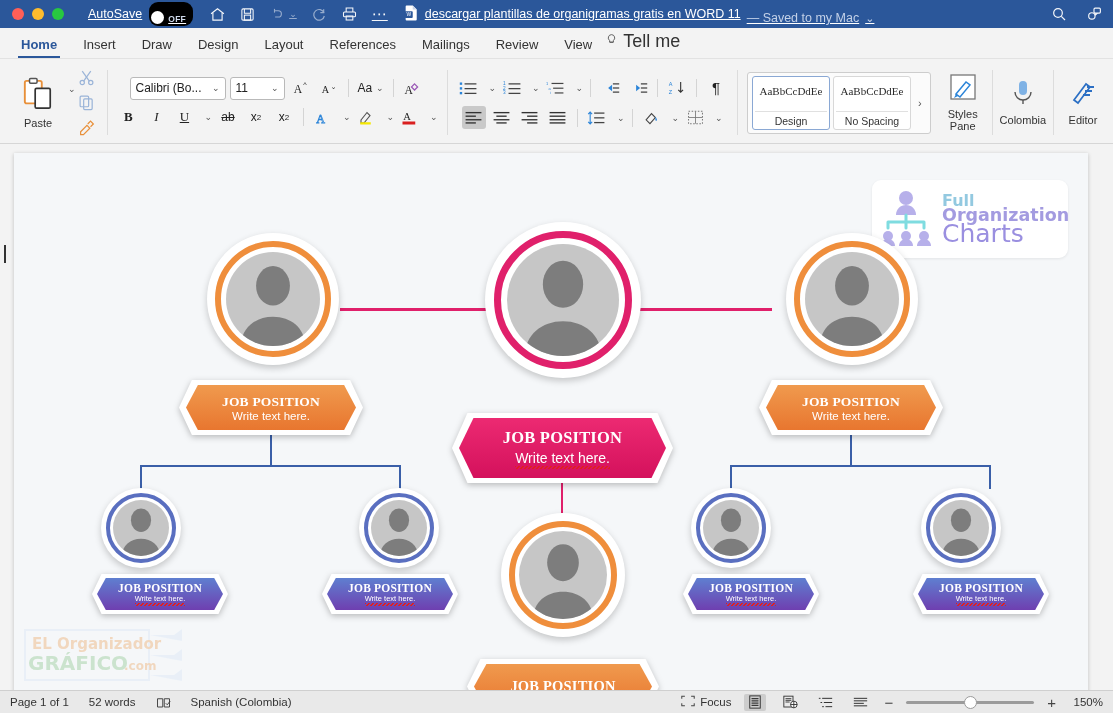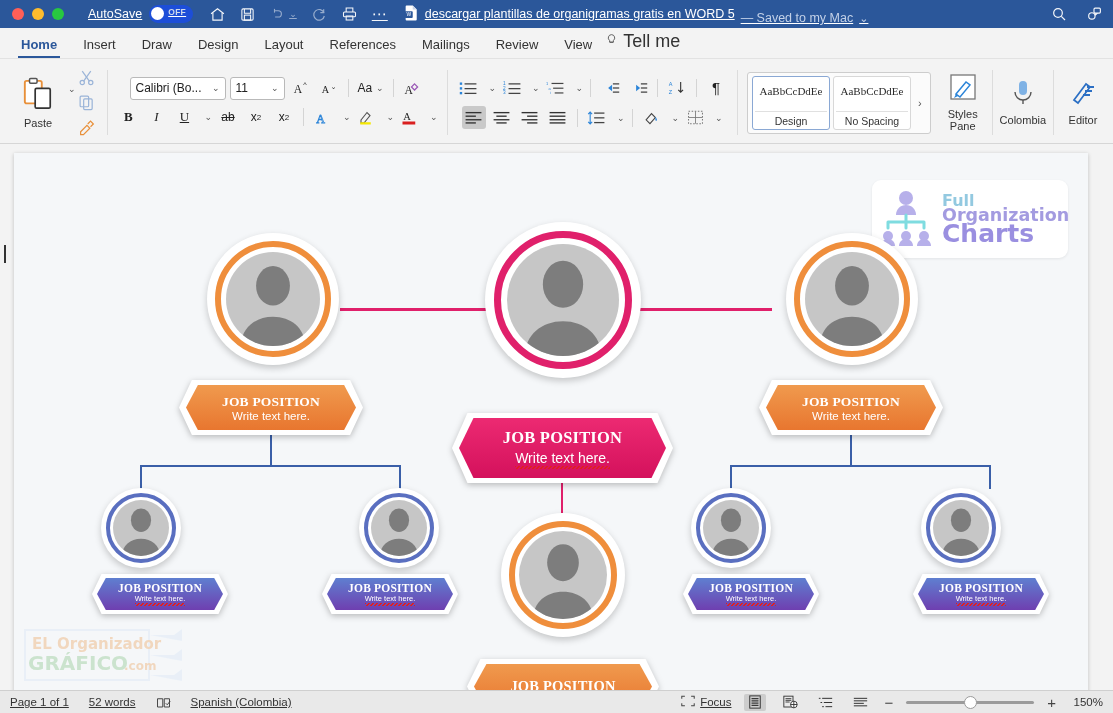--- a/index.html
+++ b/index.html
@@ -16,22 +16,22 @@
     height: 28px; background: #2b579a; display: flex; align-items: center;
     padding: 0 8px; color: #fff; font-size: 12.5px; position: relative; text-decoration: underline;
   }
   .traffic { display: flex; gap: 8px; align-items: center; padding: 0 6px 0 4px; }
   .dot { width: 12px; height: 12px; border-radius: 50%; }
   .dot.r { background: #ff5f57; }
   .dot.y { background: #febc2e; }
   .dot.g { background: #28c840; }
   .autosave-label { margin-left: 18px; font-size: 12.5px; color: #fff; }
   .toggle {
-    margin-left: 7px; width: 44px; height: 18px; border-radius: 9px;
-    background: #1d4ed8; display: flex; align-items: flex-start; padding: 2px;
+    margin-left: 7px; width: 44px; height: 24px; border-radius: 9px;
+    background: #000000; display: flex; align-items: flex-end; padding: 2px;
   }
   .toggle .knob { width: 13px; height: 13px; border-radius: 50%; background: #fff; }
   .toggle .off { color: #cfd9ea; font-size: 8.5px; font-weight: bold; margin-left: 4px; letter-spacing: .3px; }
   .tb-icons { display: flex; align-items: center; gap: 14px; margin-left: 16px; }
   .tb-ico { opacity: .95; display: flex; align-items: center; }
   .tb-ico.dim { opacity: .5; }
   .doc-title-wrap { display: flex; align-items: center; gap: 6px; margin-left: 16px; }
   .doc-title { font-size: 12.5px; color: #fff; white-space: nowrap; }
   .doc-saved { color: #c3d1e8; margin-top: 8px; }
   .tb-right { position: absolute; right: 10px; top: 0; height: 28px; display: flex; align-items: center; gap: 18px; }
@@ -129,21 +129,21 @@
   
   .logo {
     position: absolute; left: 858px; top: 27px; width: 196px; height: 78px;
     background: #fff; border-radius: 9px; display: flex; align-items: center; padding: 4px 6px;
     box-shadow: 0 1px 3px rgba(0,0,0,.08);
   }
   .logo-art { width: 62px; height: 62px; position: relative; flex: 0 0 62px; }
   .logo-text { display: flex; flex-direction: column; line-height: .86; margin-left: 2px; }
   .lg1 { font-size: 16px; font-weight: bold; color: #93c9e0; font-family: "DejaVu Sans", sans-serif; }
   .lg2 { font-size: 17.5px; font-weight: bold; color: #a39be0; font-family: "DejaVu Sans", sans-serif; }
-  .lg3 { font-size: 25px; font-weight: bold; color: #9a8fe0; font-family: "DejaVu Sans", sans-serif; }
+  .lg3 { font-size: 25px; font-weight: normal; color: #9a8fe0; font-family: "DejaVu Sans", sans-serif; }
 
   
   .watermark { position: absolute; left: 6px; top: 470px; width: 185px; height: 66px; opacity: .30; }
   .wm-box { position: absolute; left: 4px; top: 6px; width: 126px; height: 52px; border: 2.5px solid #cfe0f5; }
   .wm-t1 { position: absolute; left: 12px; top: 12px; font-size: 15px; font-weight: bold; color: #e8903a; font-family: "DejaVu Sans", sans-serif; }
   .wm-t2 { position: absolute; left: 8px; top: 28px; font-size: 20px; font-weight: bold; color: #6cb86c; font-family: "DejaVu Sans", sans-serif; }
   .wm-t3 { position: absolute; left: 104px; top: 36px; font-size: 12px; font-weight: bold; color: #e8903a; font-family: "DejaVu Sans", sans-serif; }
 
   
   .chart { position: absolute; left: 0; top: 0; width: 1074px; height: 560px; }
@@ -174,21 +174,21 @@
     clip-path: polygon(7% 0, 93% 0, 100% 50%, 93% 100%, 7% 100%, 0 50%);
     background: #fff; z-index: -1;
   }
 
   
   .statusbar {
     position: absolute; left: 0; bottom: 0; width: 1113px; height: 23px;
     background: #e9e9e9; border-top: 1px solid #cfcfcf; display: flex; align-items: center;
     font-size: 11.5px; color: #333; padding: 0 10px;
   }
-  .sb-item { margin-right: 20px; display: flex; align-items: center; gap: 5px; white-space: nowrap; text-decoration: underline; }
+  .sb-item { margin-right: 20px; display: flex; align-items: center; gap: 5px; white-space: nowrap; }
   .sb-right { margin-left: auto; display: flex; align-items: center; gap: 13px; }
   .viewbtn { width: 22px; height: 17px; display: flex; align-items: center; justify-content: center; border-radius: 2px; }
   .viewbtn.sel { background: #cdcdcd; }
   .zslider { width: 128px; height: 17px; position: relative; display: flex; align-items: center; }
   .ztrack { position: absolute; left: 0; right: 0; height: 3px; background: #9b9b9b; border-radius: 2px; }
   .zknob { position: absolute; left: 58px; width: 13px; height: 13px; border-radius: 50%; background: #fff; border: 1px solid #9b9b9b; }
   .zpct { font-size: 11.5px; color: #333; min-width: 34px; text-align: right; }
 </style>
 </head>
 <body>
@@ -247,21 +247,21 @@
 
     <div class="doc-title-wrap">
       <span>
         <svg width="15" height="16" viewBox="0 0 24 26">
             <path d="M14 1H4a1.5 1.5 0 0 0-1.5 1.5v21A1.5 1.5 0 0 0 4 25h15a1.5 1.5 0 0 0 1.5-1.5V7.5z" fill="#fff"></path>
             <path d="M14 1l6.5 6.5H14z" fill="#c8d4e8"></path>
             <rect x="1" y="10" width="13" height="11" rx="1.5" fill="#2b579a"></rect>
             <text x="7.5" y="18.4" font-size="8" fill="#fff" text-anchor="middle" font-family="Liberation Sans">W</text>
           </svg>
       </span>
-      <span class="doc-title">descargar plantillas de organigramas gratis en WORD 5</span>
+      <span class="doc-title">descargar plantillas de organigramas gratis en WORD 11</span>
       <span class="doc-title doc-saved">— Saved to my Mac</span>
       <span class="doc-title doc-saved" style="font-size:11px;">⌄</span>
     </div>
 
     <div class="tb-right">
       <span class="tb-ico">
         <svg width="16" height="16" viewBox="0 0 24 24" fill="none" stroke="#fff" stroke-width="1.8">
             <circle cx="10.5" cy="10.5" r="6.5"></circle>
             <path d="M15.5 15.5L21 21"></path>
           </svg>

